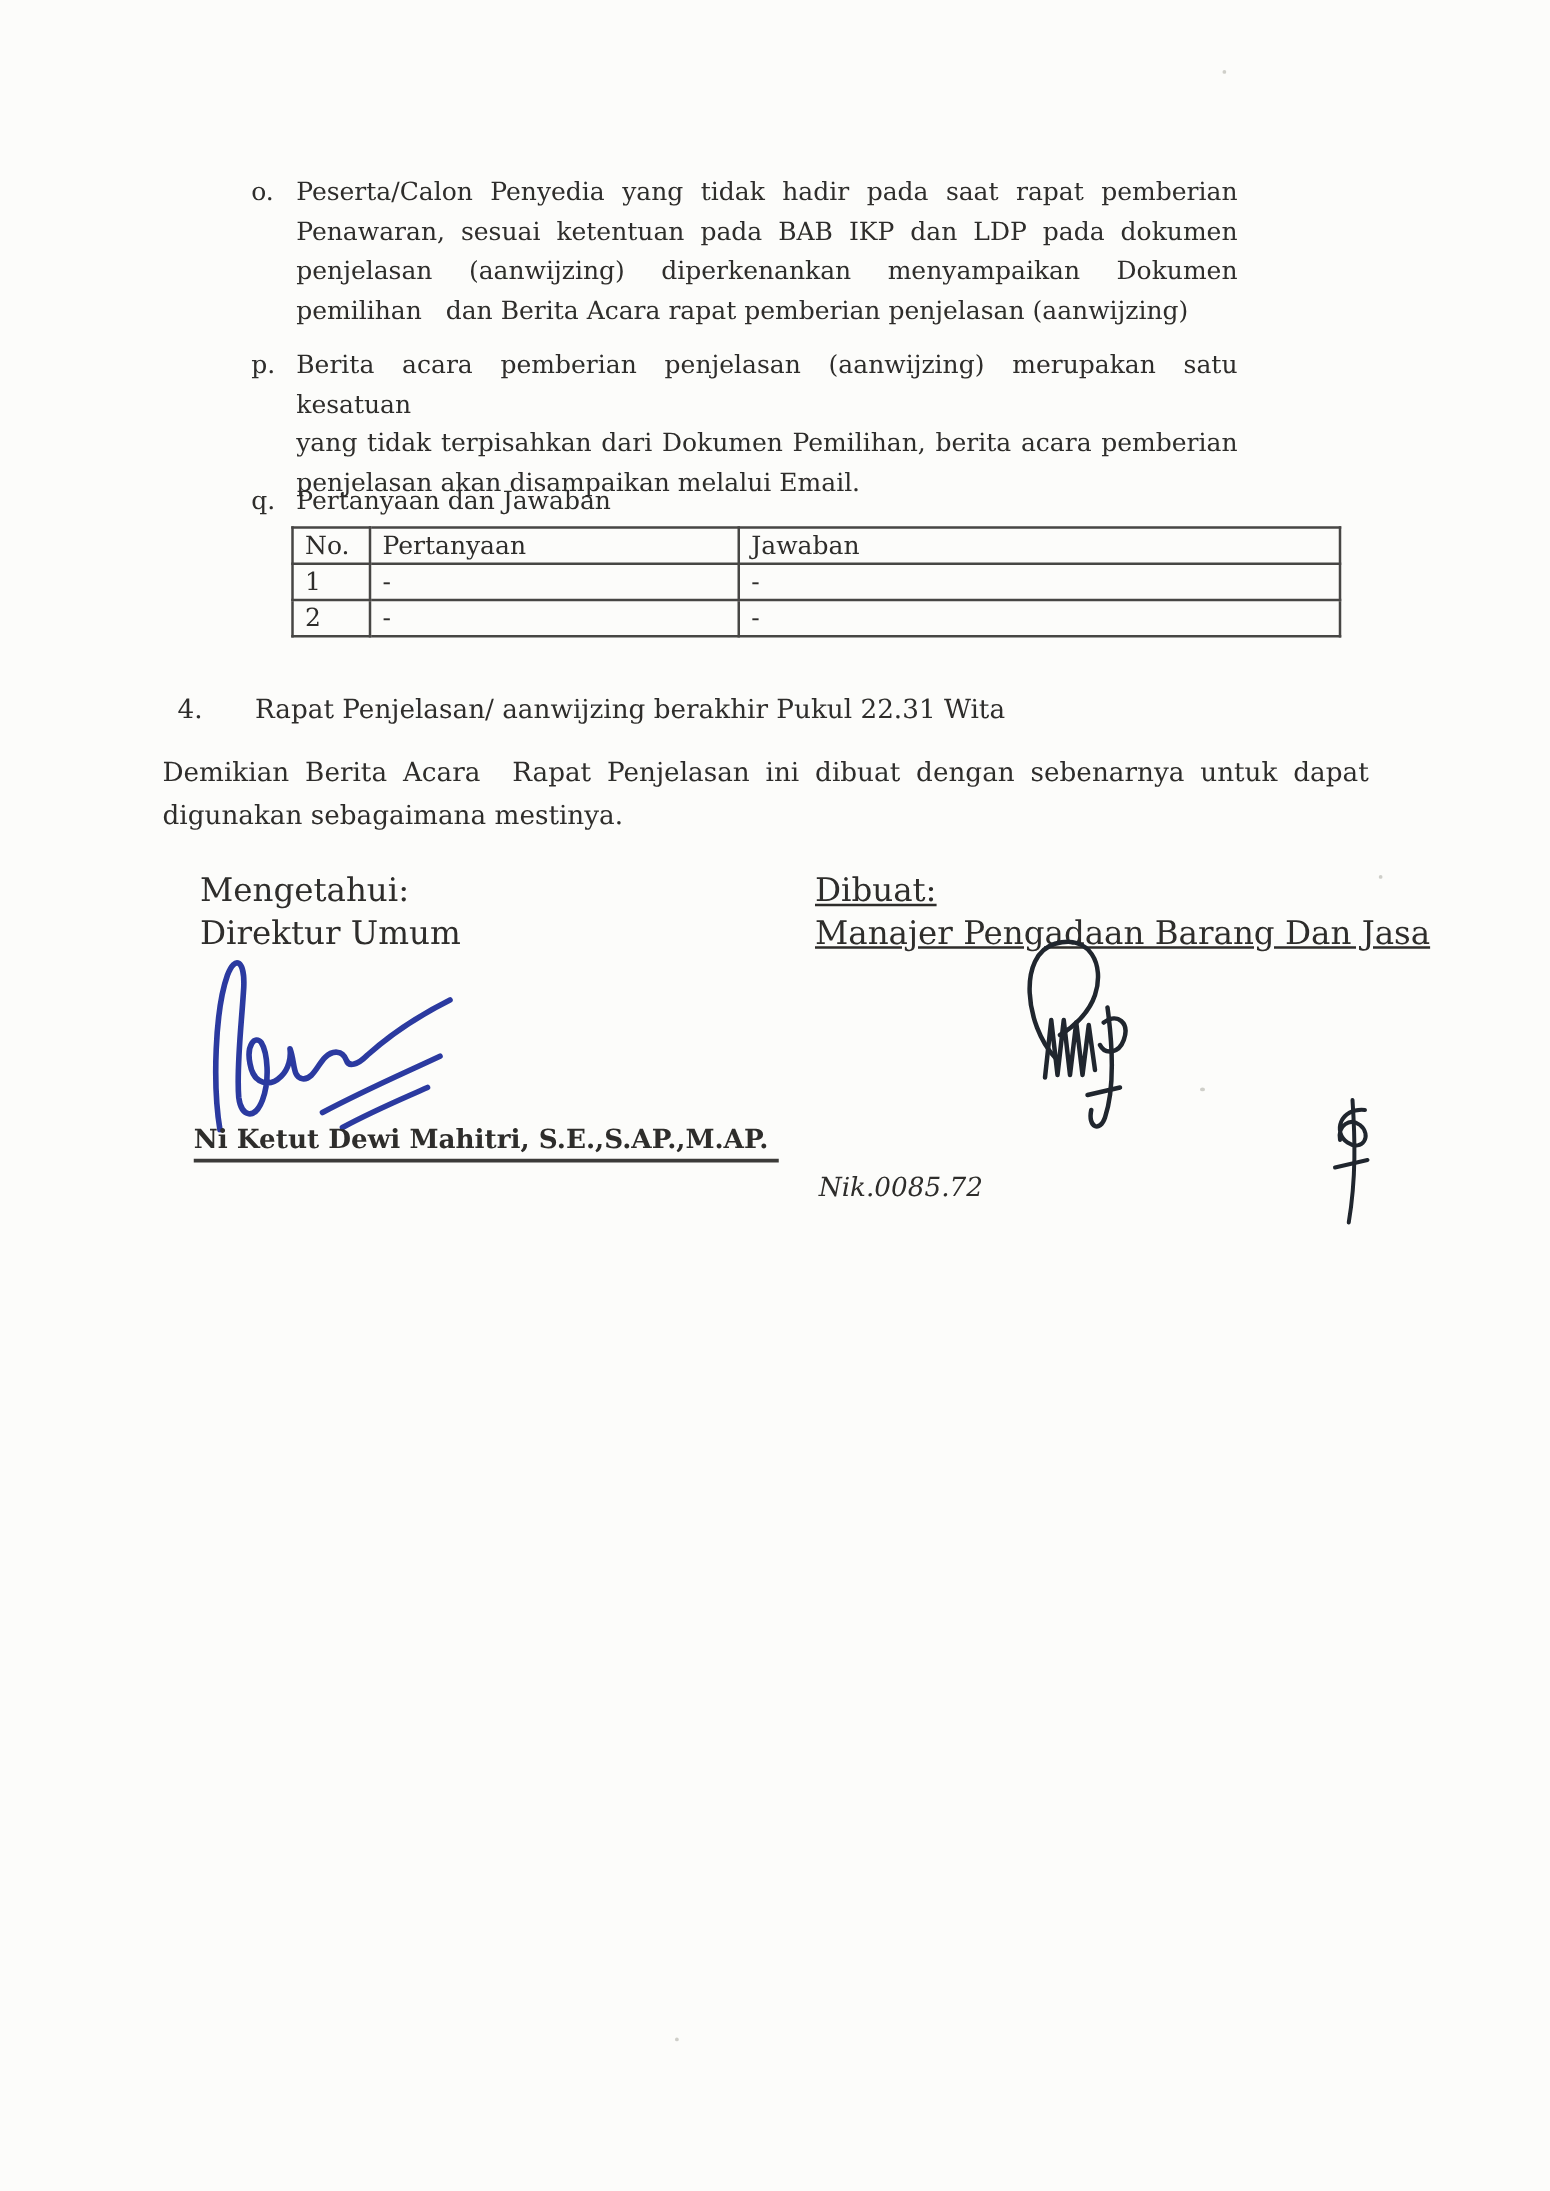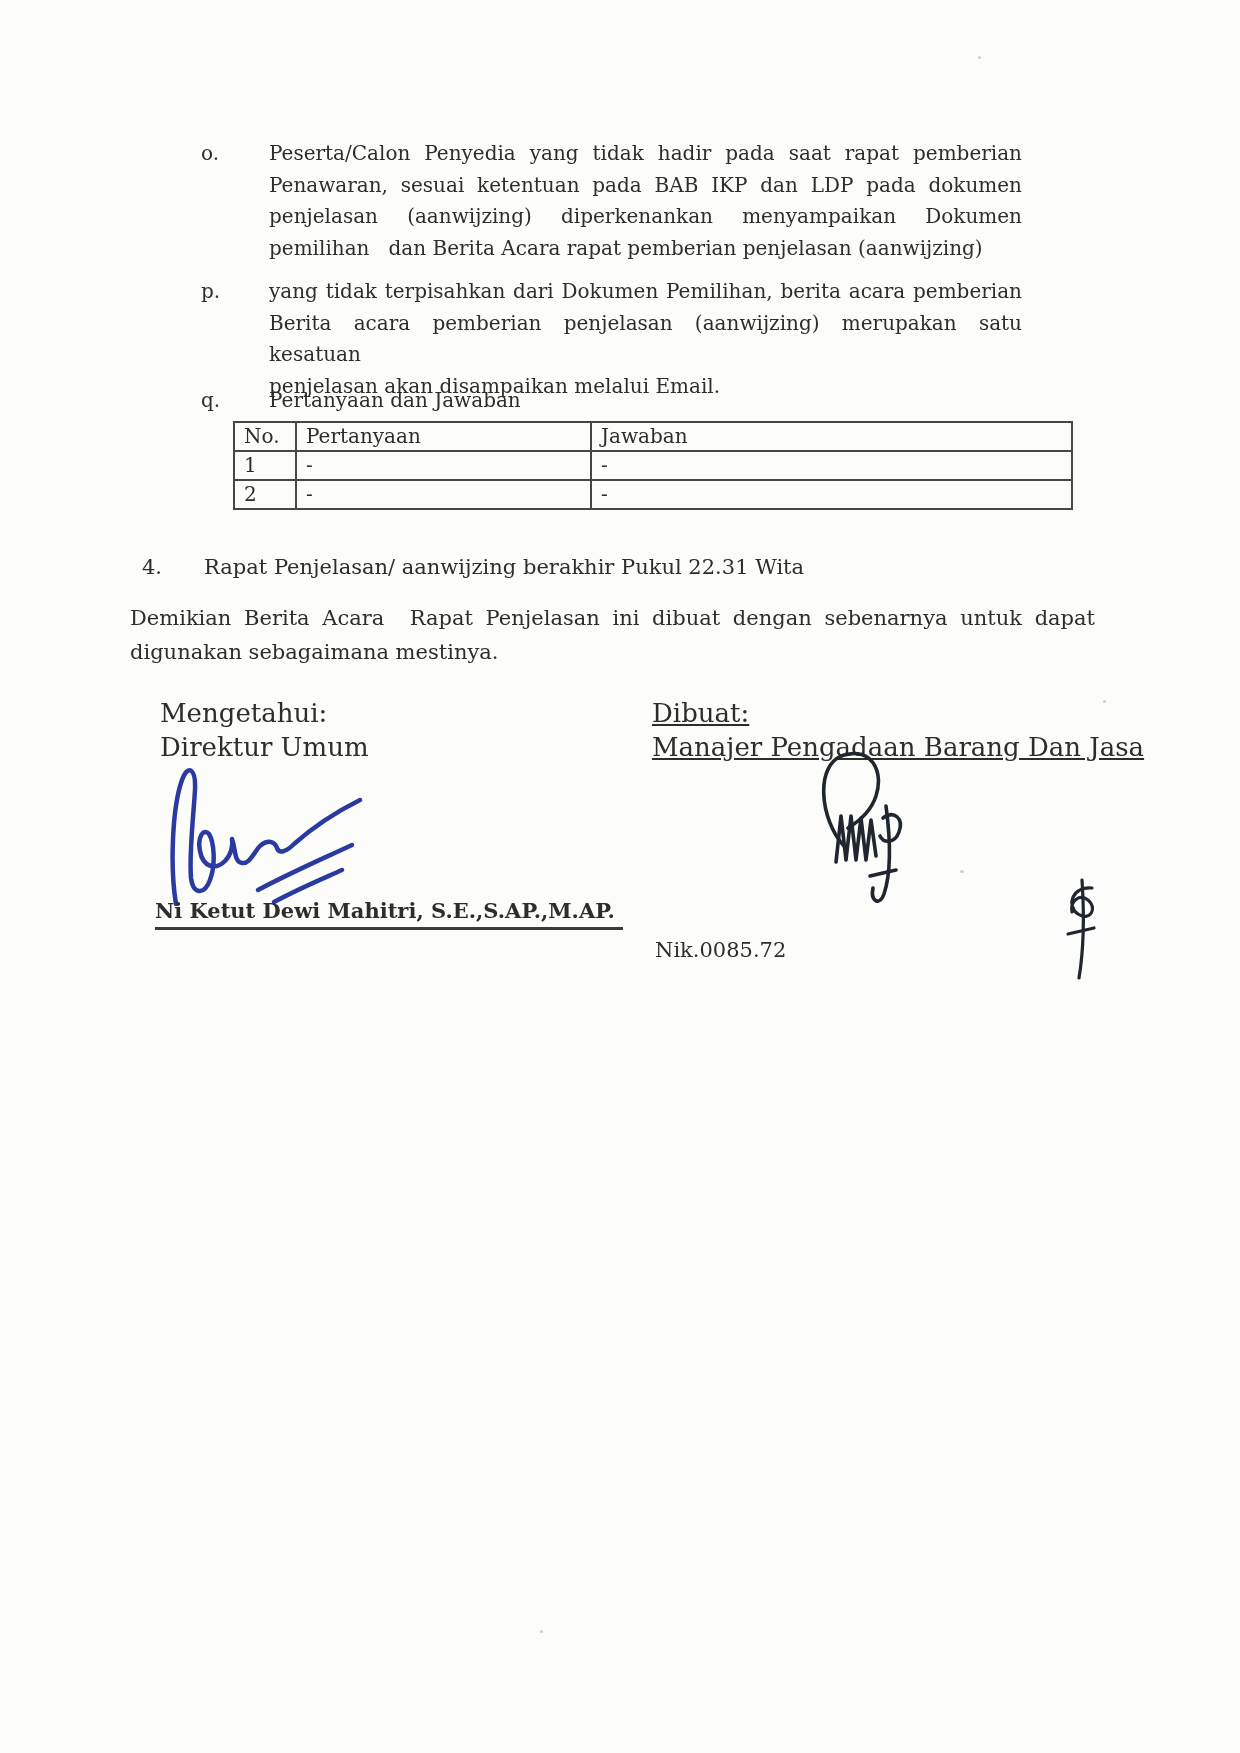--- a/index.html
+++ b/index.html
@@ -15,21 +15,21 @@
     overflow: hidden;
   }
   .abs { position: absolute; }
   .para {
     display: flex;
     align-items: flex-start;
     font-size: 20px;
     line-height: 31.5px;
   }
   .para .lbl { width: 36px; flex: 0 0 36px; }
-  .para .lines { width: 753px; margin-left: 32px; }
+  .para .lines { width: 753px; }
   .pline {
     white-space: pre-wrap;
     text-align: justify;
     text-align-last: justify;
   }
   .pline.last { text-align-last: auto; }
   .item4 { display: flex; font-size: 21px; line-height: 32px; }
   .item4 .lbl { width: 62px; flex: 0 0 62px; }
   .closing { width: 965px; font-size: 21px; line-height: 34px; }
   table.qa {
@@ -72,22 +72,22 @@
       <div class="pline">Peserta/Calon Penyedia yang tidak hadir pada saat rapat pemberian</div>
       <div class="pline">Penawaran, sesuai ketentuan pada BAB IKP dan LDP pada dokumen</div>
       <div class="pline">penjelasan (aanwijzing) diperkenankan menyampaikan Dokumen</div>
       <div class="pline last">pemilihan   dan Berita Acara rapat pemberian penjelasan (aanwijzing)</div>
     </div>
   </div>
 
   <div class="abs para" style="left:201px; top:276px;">
     <span class="lbl">p.</span>
     <div class="lines">
+      <div class="pline">Berita acara pemberian penjelasan (aanwijzing) merupakan satu kesatuan</div>
       <div class="pline">yang tidak terpisahkan dari Dokumen Pemilihan, berita acara pemberian</div>
-      <div class="pline">Berita acara pemberian penjelasan (aanwijzing) merupakan satu kesatuan</div>
       <div class="pline last">penjelasan akan disampaikan melalui Email.</div>
     </div>
   </div>
 
   <div class="abs para" style="left:201px; top:385px;">
     <span class="lbl">q.</span>
     <div class="lines">
       <div class="pline last">Pertanyaan dan Jawaban</div>
     </div>
   </div>
@@ -152,21 +152,21 @@
       <path d="M97,72 C108,64 118,72 113,86 C109,97 98,98 94,90"></path>
       <path d="M100,60 C104,90 106,124 98,148 C94,160 84,156 87,142"></path>
       <path d="M84,130 L110,124"></path>
     </g>
   </svg>
 
   <div class="abs" style="left:155px; top:898px;">
     <span class="sig-name">Ni Ketut Dewi Mahitri, S.E.,S.AP.,M.AP.</span>
   </div>
 
-  <div class="abs nik" style="left:655px; top:938px;">Nik.0085.72</div>
+  <div class="abs nik" style="left:655px; top:938px;font-style:italic;">Nik.0085.72</div>
 
   <svg class="abs" style="left:1058px; top:878px;" width="44" height="104" viewBox="0 0 44 104">
     <g fill="none" stroke="#20262e" stroke-width="3.2" stroke-linecap="round" stroke-linejoin="round">
       <path d="M34,10 C14,8 8,28 20,36 C32,44 40,30 30,22 C22,16 12,22 14,34"></path>
       <path d="M24,2 C26,32 27,64 21,100"></path>
       <path d="M10,56 L36,50"></path>
     </g>
   </svg>
 
   <div class="speck" style="left:978px; top:56px; width:3px; height:3px;"></div>

